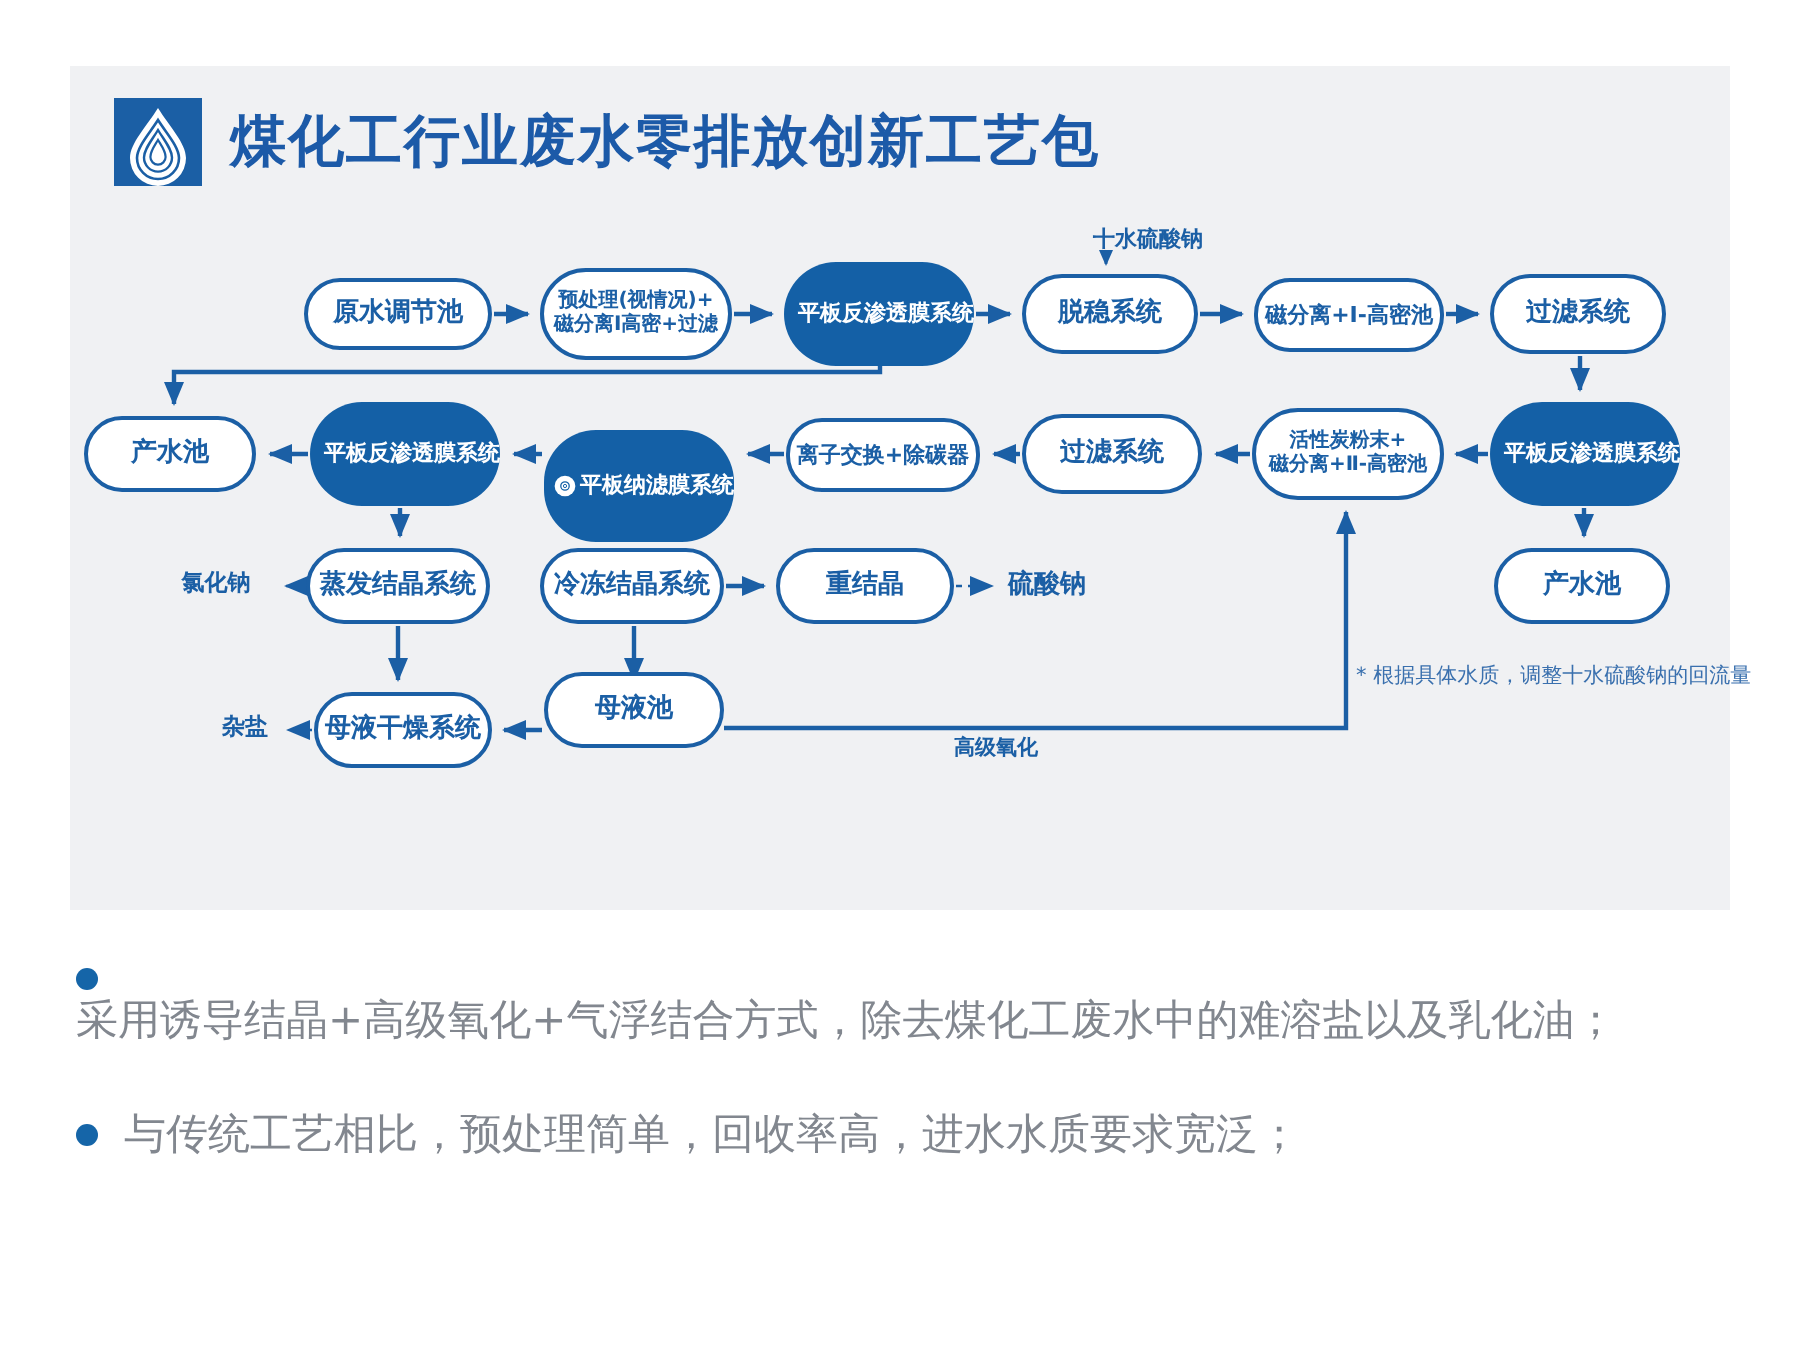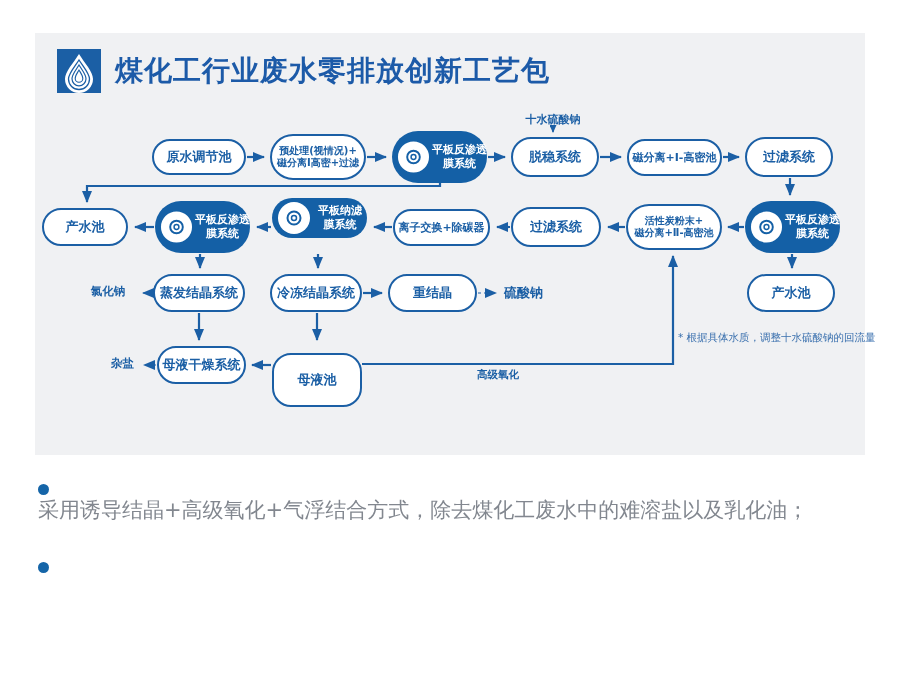--- a/index.html
+++ b/index.html
@@ -15,21 +15,21 @@
     position:absolute;box-sizing:border-box;background:#ffffff;border:2.5px solid #1b5fa5;
     display:flex;flex-direction:column;align-items:center;justify-content:center;
     text-align:left;color:#1b5fa5;font-weight:bold;z-index:2;
   }
   .n .l{line-height:1.25;white-space:nowrap;}
   .f13{font-size:13px;} .f11{font-size:11px;} .f10{font-size:10px;}
   .filled{
     background:#1460a6;border:none;color:#ffffff;flex-direction:row;
     padding-left:5px;gap:2px;
   }
-  .filled .txt{flex:1;display:flex;flex-direction:column;align-items:center;justify-content:center;}
+  .filled .txt{flex:1;display:flex;align-items:center;justify-content:center;}
   .filled .l{font-size:11px;line-height:1.25;white-space:nowrap;}
   .lbl{position:absolute;color:#1b5fa5;font-weight:bold;z-index:2;text-align:center;line-height:1.2;}
   .note{position:absolute;color:#3a70ae;font-weight:normal;font-size:10.5px;z-index:2;white-space:nowrap;}
   .bullets{position:absolute;left:38px;top:474px;width:832px;}
   .bullet{display:flex;}
   .bullet.b1{margin-bottom:26px;flex-direction:column;} .bullet.b2{margin-bottom:21px;}
   .dot{width:11px;height:11px;border-radius:50%;background:#1565a8;margin:10px 13px 0 0;flex:none;}
   .btx{font-size:21px;line-height:31px;color:#82878f;max-width:782px;}
 </style>
 </head>
@@ -117,37 +117,37 @@
 </div>
 <div class="n f13" style="left:511px;top:137px;width:88px;height:40px;border-radius:20px;">
   <span class="l">脱稳系统</span>
 </div>
 <div class="n f11" style="left:627px;top:139px;width:95px;height:37px;border-radius:18px;">
   <span class="l">磁分离+Ⅰ-高密池</span>
 </div>
 <div class="n f13" style="left:745px;top:137px;width:88px;height:40px;border-radius:20px;">
   <span class="l">过滤系统</span>
 </div>
-<div class="lbl" style="left:511px;top:113px;width:84px;font-size:11px;">十水硫酸钠</div>
+<div class="lbl" style="left:532px;top:113px;width:84px;font-size:11px;">十水硫酸钠</div>
 
 <div class="n f13" style="left:42px;top:208px;width:86px;height:38px;border-radius:19px;">
   <span class="l">产水池</span>
 </div>
 <div class="n filled" style="left:155px;top:201px;width:95px;height:52px;border-radius:26px;">
   <svg width="34" height="34" viewBox="0 0 34 34">
     <circle cx="17" cy="17" r="16" fill="#ffffff"></circle>
     <circle cx="17" cy="17" r="6.5" fill="none" stroke="#1460a6" stroke-width="2"></circle>
     <circle cx="17" cy="17" r="2.5" fill="none" stroke="#1460a6" stroke-width="1.5"></circle>
   </svg>
   <span class="txt">
     <span class="l">平板反渗透</span>
     <span class="l">膜系统</span>
   </span>
 </div>
-<div class="n filled" style="left:272px;top:198px;width:95px;height:40px;border-radius:26px;">
+<div class="n filled" style="left:272px;top:215px;width:95px;height:56px;border-radius:26px;">
   <svg width="34" height="34" viewBox="0 0 34 34">
     <circle cx="17" cy="17" r="16" fill="#ffffff"></circle>
     <circle cx="17" cy="17" r="6.5" fill="none" stroke="#1460a6" stroke-width="2"></circle>
     <circle cx="17" cy="17" r="2.5" fill="none" stroke="#1460a6" stroke-width="1.5"></circle>
   </svg>
   <span class="txt">
     <span class="l">平板纳滤</span>
     <span class="l">膜系统</span>
   </span>
 </div>
@@ -185,27 +185,28 @@
 </div>
 <div class="n f13" style="left:388px;top:274px;width:89px;height:38px;border-radius:19px;">
   <span class="l">重结晶</span>
 </div>
 <div class="lbl" style="left:504px;top:285px;width:50px;font-size:13px;text-align:left;">硫酸钠</div>
 
 <div class="lbl" style="left:98px;top:357px;width:36px;font-size:11.5px;text-align:right;">杂盐</div>
 <div class="n f13" style="left:157px;top:346px;width:89px;height:38px;border-radius:19px;">
   <span class="l">母液干燥系统</span>
 </div>
-<div class="n f13" style="left:272px;top:353px;width:90px;height:54px;border-radius:19px;">
+<div class="n f13" style="left:272px;top:336px;width:90px;height:38px;border-radius:19px;">
   <span class="l">母液池</span>
 </div>
 <div class="lbl" style="left:463px;top:368px;width:70px;font-size:10.5px;">高级氧化</div>
 <div class="note" style="left:678px;top:331px;">* 根据具体水质，调整十水硫酸钠的回流量</div>
 
 <div class="bullets">
   <div class="bullet b1">
     <span class="dot"></span>
     <span class="btx">采用诱导结晶+高级氧化+气浮结合方式，除去煤化工废水中的难溶盐以及乳化油；</span>
   </div>
   <div class="bullet b2">
     <span class="dot"></span>
+    <span class="btx">与传统工艺相比，预处理简单，回收率高，进水水质要求宽泛；</span>
   </div>
 </div>
 
 </body></html>

